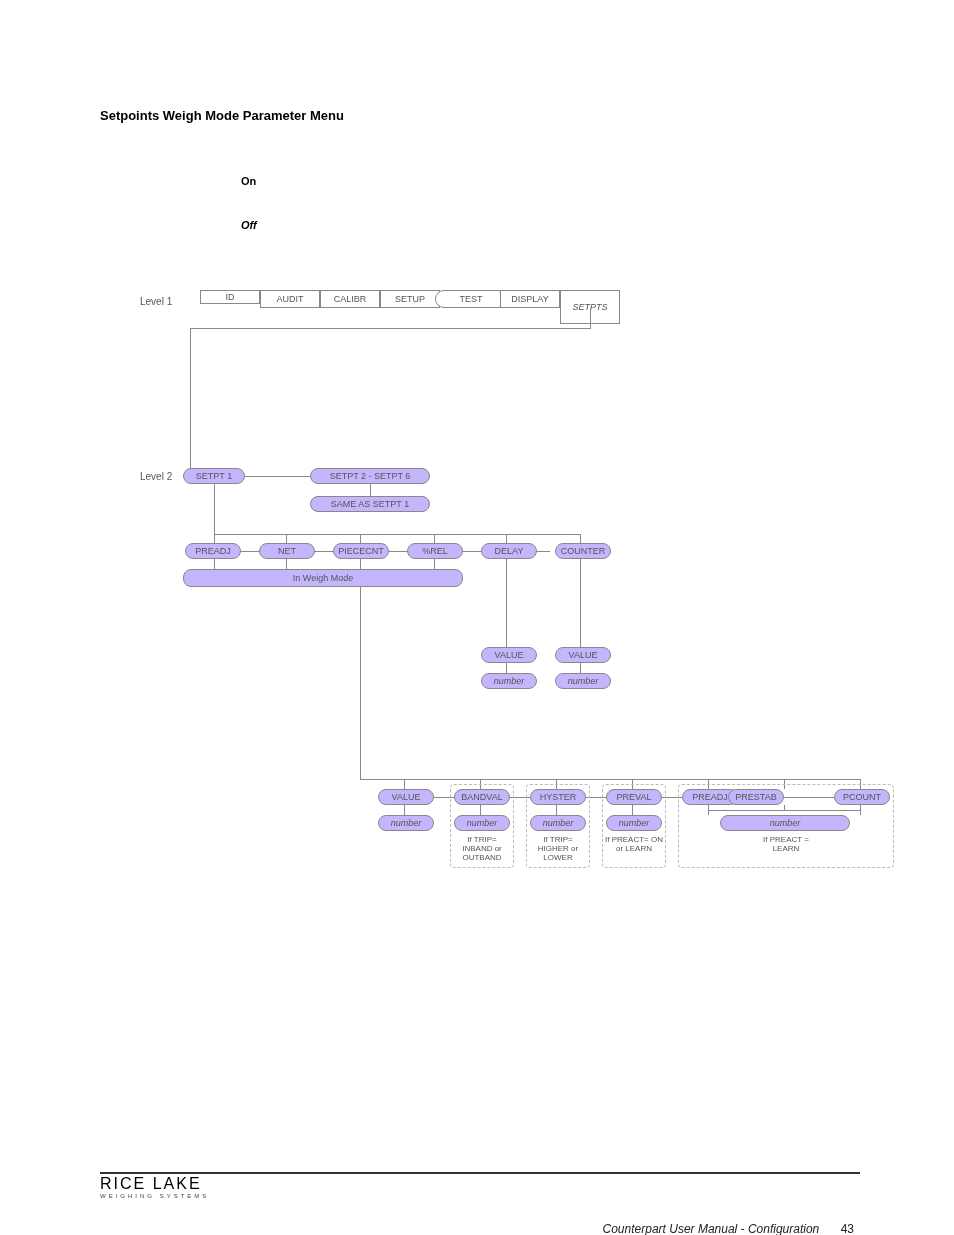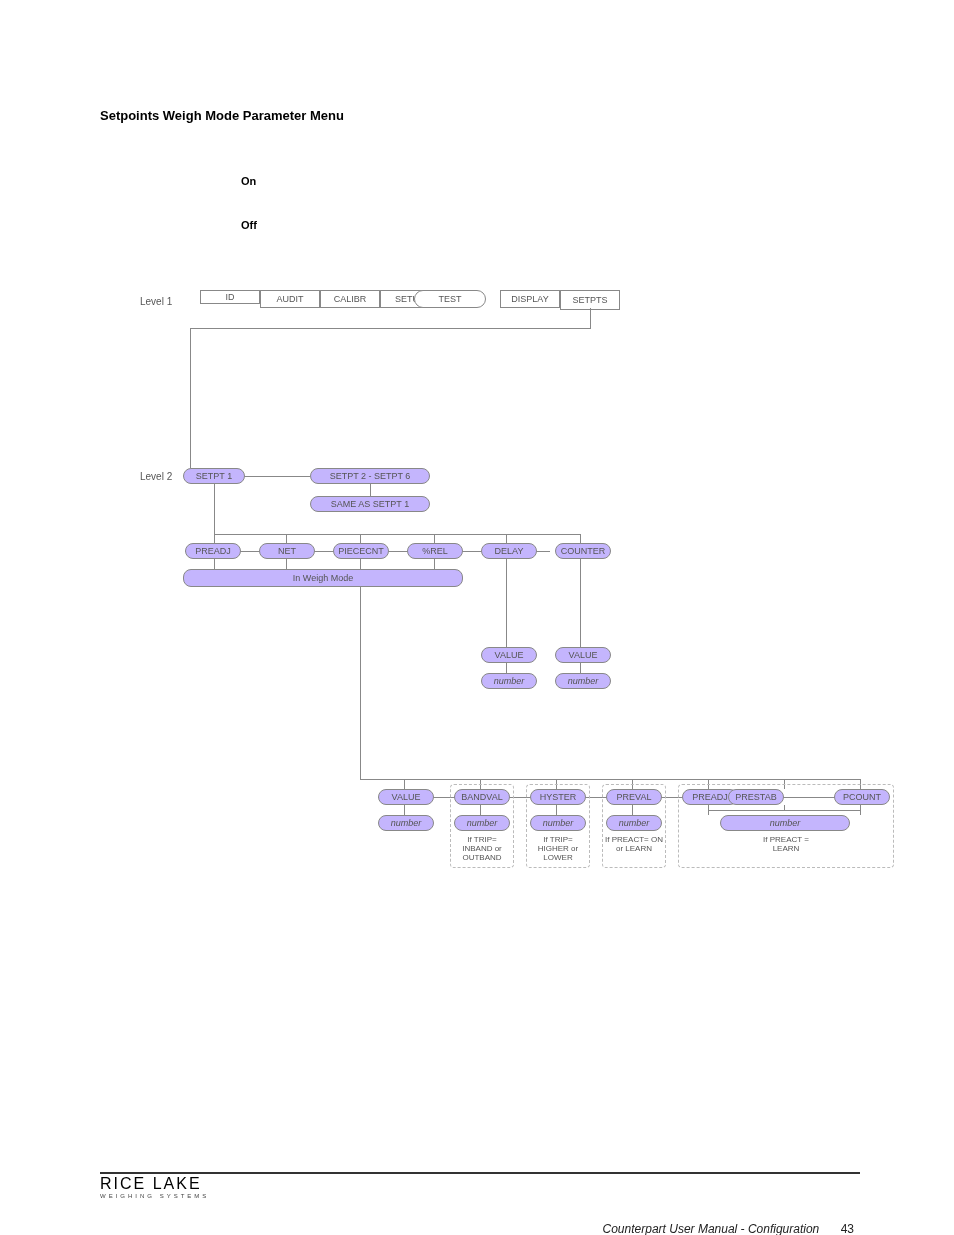--- a/index.html
+++ b/index.html
@@ -63,31 +63,31 @@
     text-align: center;
     width: 60px;
   }
 </style>
 </head>
 <body>
 
 <div class="heading">Setpoints Weigh Mode Parameter Menu</div>
 
 <div class="txt" style="left:241px; top:175px; font-weight:bold;">On</div>
-<div class="txt" style="left:241px; top:219px; font-weight:bold;">Off</div>
+<div class="txt" style="left:241px; top:219px; font-weight:bold;font-style:italic;">Off</div>
 
 <div class="lvl-label" style="left:140px; top:296px;">Level 1</div>
 
 <div class="rect" style="left:200px; top:290px; width:60px; height:14px;">ID</div>
 <div class="rect" style="left:260px; top:290px; width:60px; height:18px;">AUDIT</div>
 <div class="rect" style="left:320px; top:290px; width:60px; height:18px;">CALIBR</div>
 <div class="rect" style="left:380px; top:290px; width:60px; height:18px;">SETUP</div>
-<div class="rect" style="left:414px; top:290px; width:72px; height:18px;border-radius:9px;">TEST</div>
+<div class="rect" style="left:435px; top:290px; width:72px; height:18px;border-radius:9px;">TEST</div>
 <div class="rect" style="left:500px; top:290px; width:60px; height:18px;">DISPLAY</div>
-<div class="rect" style="left:560px; top:290px; width:60px; height:20px;">SETPTS</div>
+<div class="rect" style="left:560px; top:290px; width:60px; height:34px;font-style:italic;">SETPTS</div>
 
 <div class="line-v" style="left:590px; top:308px; height:20px;"></div>
 <div class="line-h" style="left:190px; top:328px; width:401px;"></div>
 <div class="line-v" style="left:190px; top:328px; height:140px;"></div>
 
 <div class="lvl-label" style="left:140px; top:471px;">Level 2</div>
 
 <div class="line-h" style="left:190px; top:476px; width:120px;"></div>
 <div class="pill pill-sm" style="left:183px; top:468px; width:62px;">SETPT 1</div>
 <div class="pill pill-sm" style="left:310px; top:468px; width:120px;">SETPT 2 - SETPT 6</div>

